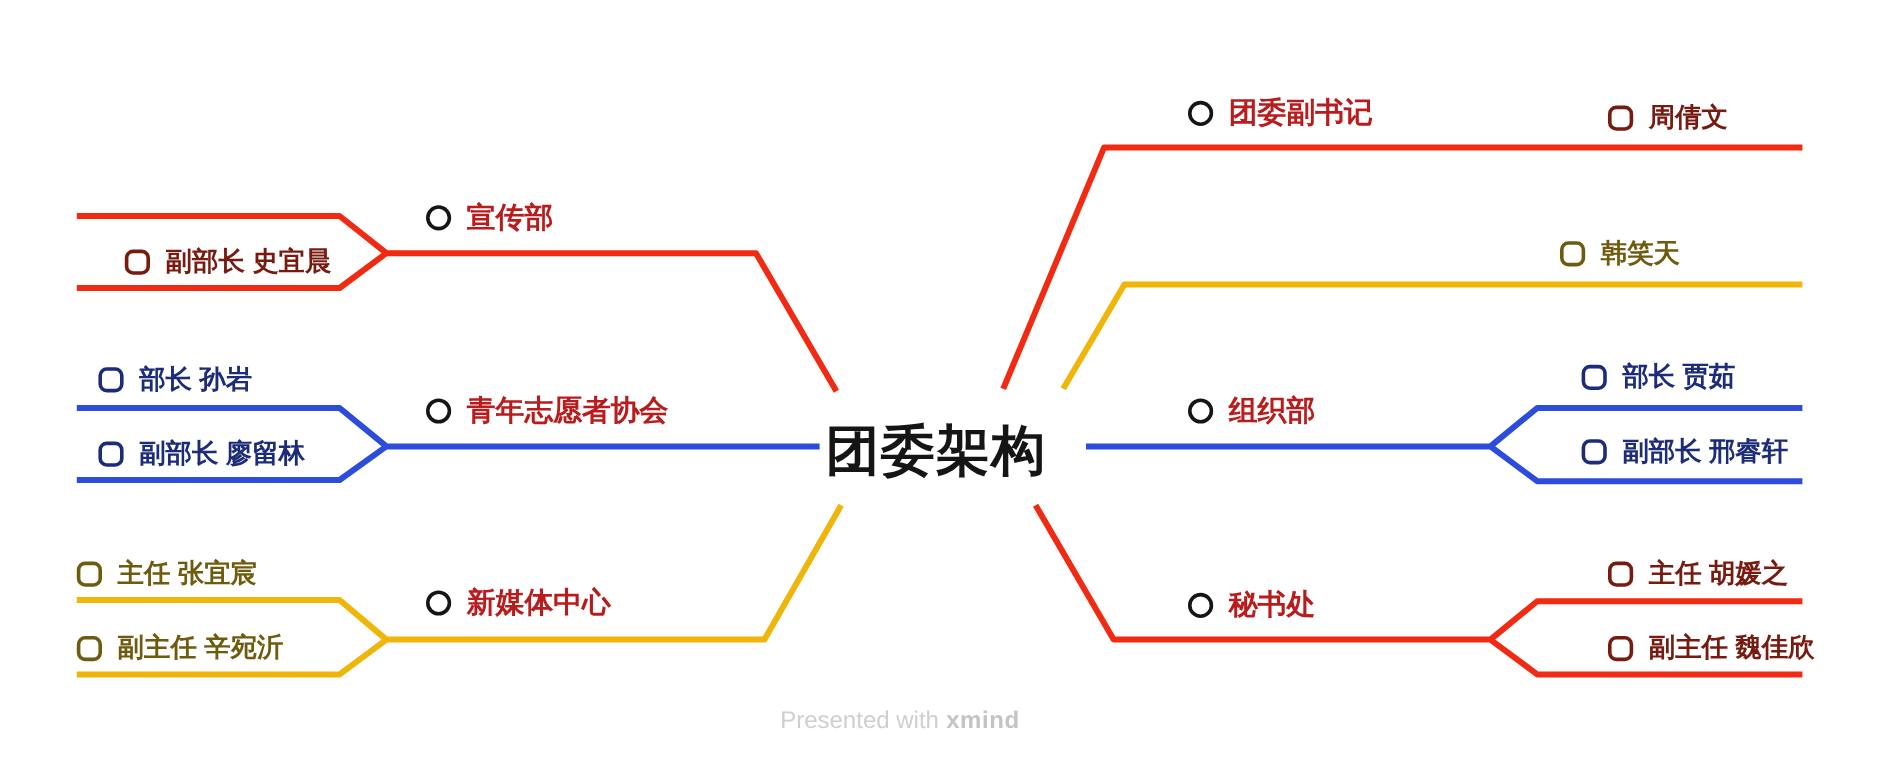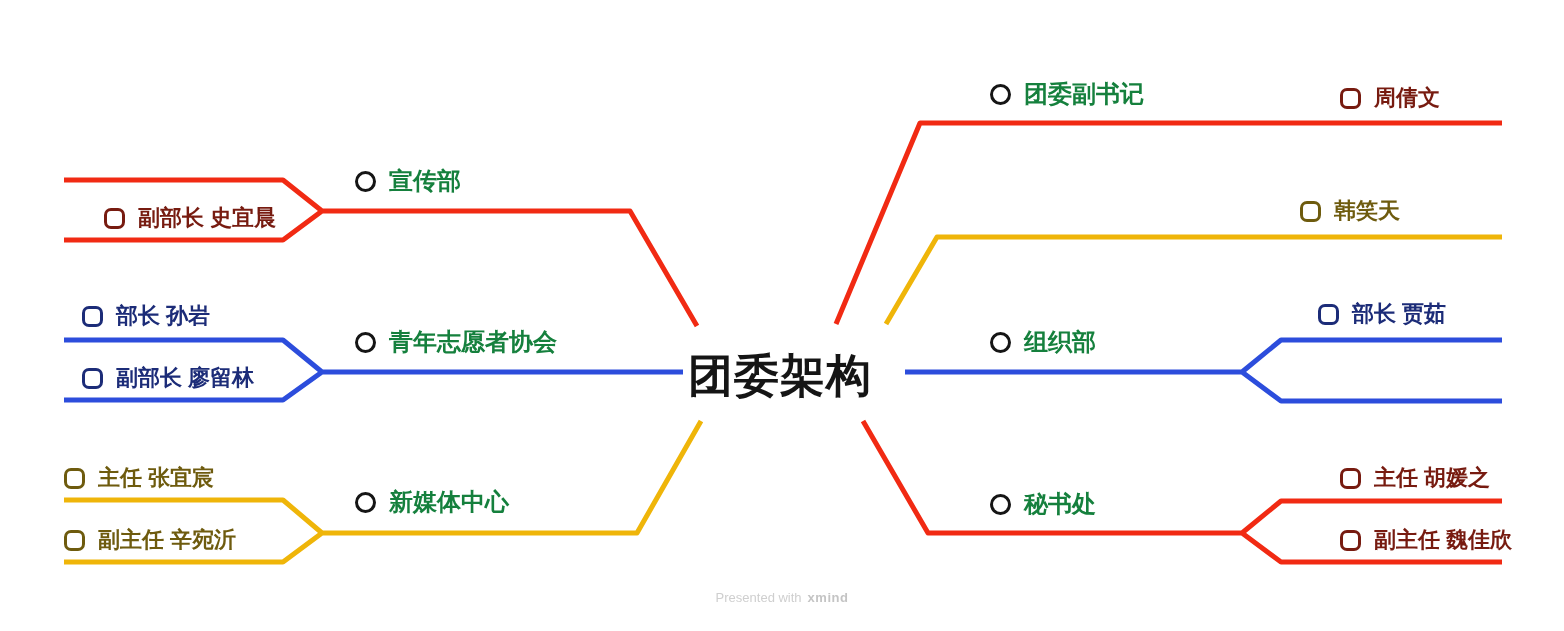--- a/index.html
+++ b/index.html
@@ -6,40 +6,40 @@
   .canvas{
     position:relative;width:1564px;height:631px;background:#ffffff;overflow:hidden;
     font-family:"Liberation Sans","DejaVu Sans",sans-serif;
   }
   .lines{position:absolute;left:0;top:0;width:1564px;height:631px;}
   .lines path{fill:none;stroke-width:5;stroke-linecap:butt;stroke-linejoin:round;}
   .topic{
     position:absolute;display:flex;align-items:center;gap:13px;
     font-weight:700;white-space:nowrap;cursor:default;
   }
-  .parent{font-size:24px;color:#15803d;}
+  .parent{font-size:24px;color:#b91c1c;}
   .child{font-size:22px;}
   .t-red{color:var(--dark_red);padding-left:40px;}
   .t-yellow{color:var(--dark_yellow);}
   .t-blue{color:var(--dark_blue);padding-left:18px;}
   .ring{
     width:21px;height:21px;border:3px solid #151515;border-radius:50%;
     box-sizing:border-box;flex:0 0 auto;background:#fff;
   }
   .sq{
     width:21px;height:21px;border:3px solid currentColor;border-radius:7px;
     box-sizing:border-box;flex:0 0 auto;background:#fff;
   }
   .root{
     position:absolute;left:780px;top:346px;transform:translateX(-50%);
     font-size:45px;font-weight:900;color:#151515;letter-spacing:1px;white-space:nowrap;
   }
   .footer{
-    position:absolute;left:782px;top:590px;transform:translateX(-50%);
-    font-size:13px;color:var(--footer_gray);display:flex;gap:6px;align-items:center;white-space:nowrap;
+    position:absolute;left:750px;top:590px;transform:translateX(-50%);
+    font-size:20px;color:var(--footer_gray);display:flex;gap:6px;align-items:center;white-space:nowrap;
   }
   .footer .brand{font-weight:800;color:var(--footer_brand_gray);letter-spacing:.5px;}
 </style>
 </head>
 <body>
 
 <div class="canvas">
 
   <svg class="lines" viewBox="0 0 1564 631" xmlns="http://www.w3.org/2000/svg">
 
@@ -112,20 +112,24 @@
     <span>周倩文</span>
   </div>
   <div class="topic child t-yellow" style="left:1300px;top:196px">
     <span class="sq"></span>
     <span>韩笑天</span>
   </div>
   <div class="topic child t-blue" style="left:1300px;top:299px">
     <span class="sq"></span>
     <span>部长 贾茹</span>
   </div>
+  <div class="topic child t-blue" style="left:1300px;top:361px">
+    <span class="sq"></span>
+    <span>副部长 邢睿轩</span>
+  </div>
   <div class="topic child t-red" style="left:1300px;top:463px">
     <span class="sq"></span>
     <span>主任 胡媛之</span>
   </div>
   <div class="topic child t-red" style="left:1300px;top:525px">
     <span class="sq"></span>
     <span>副主任 魏佳欣</span>
   </div>
 
   <div class="footer">

